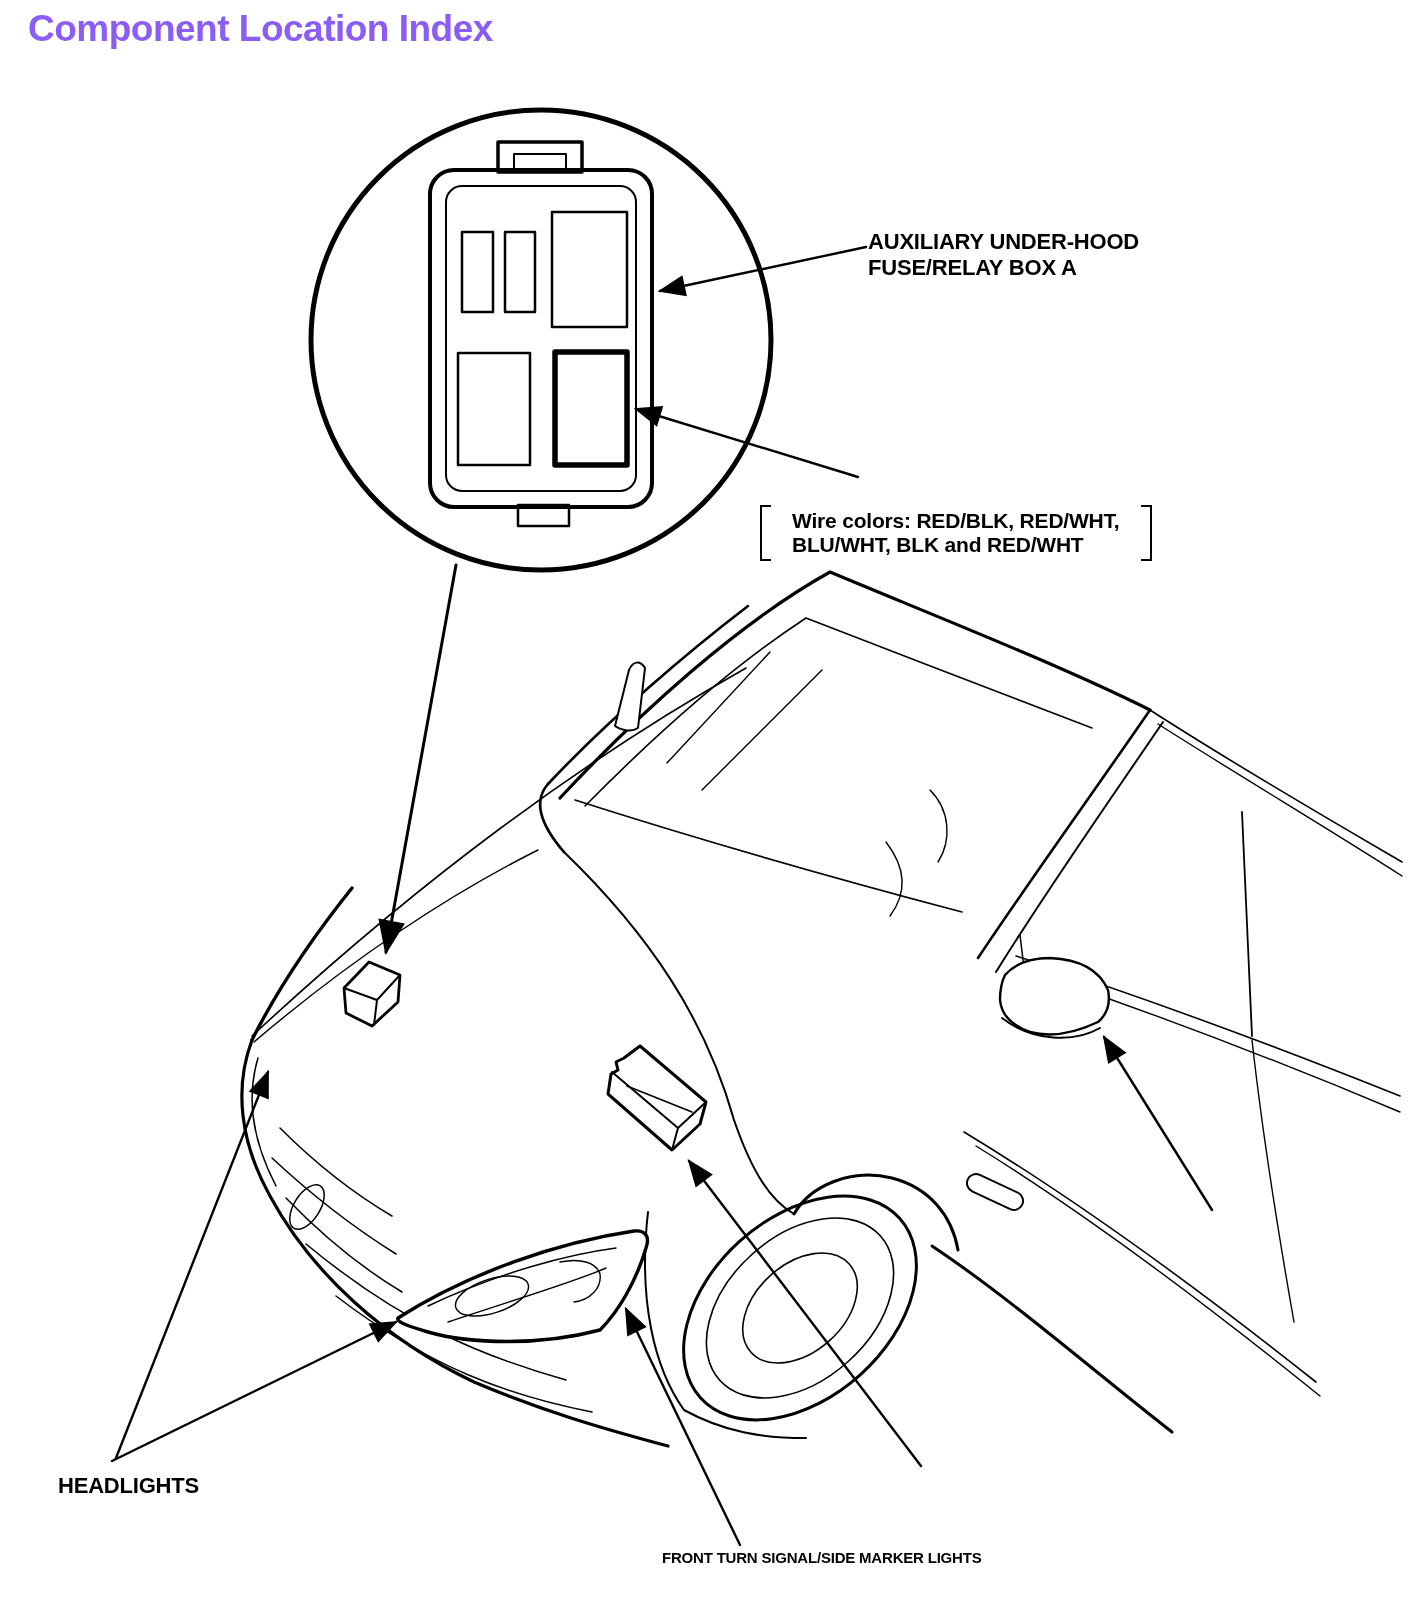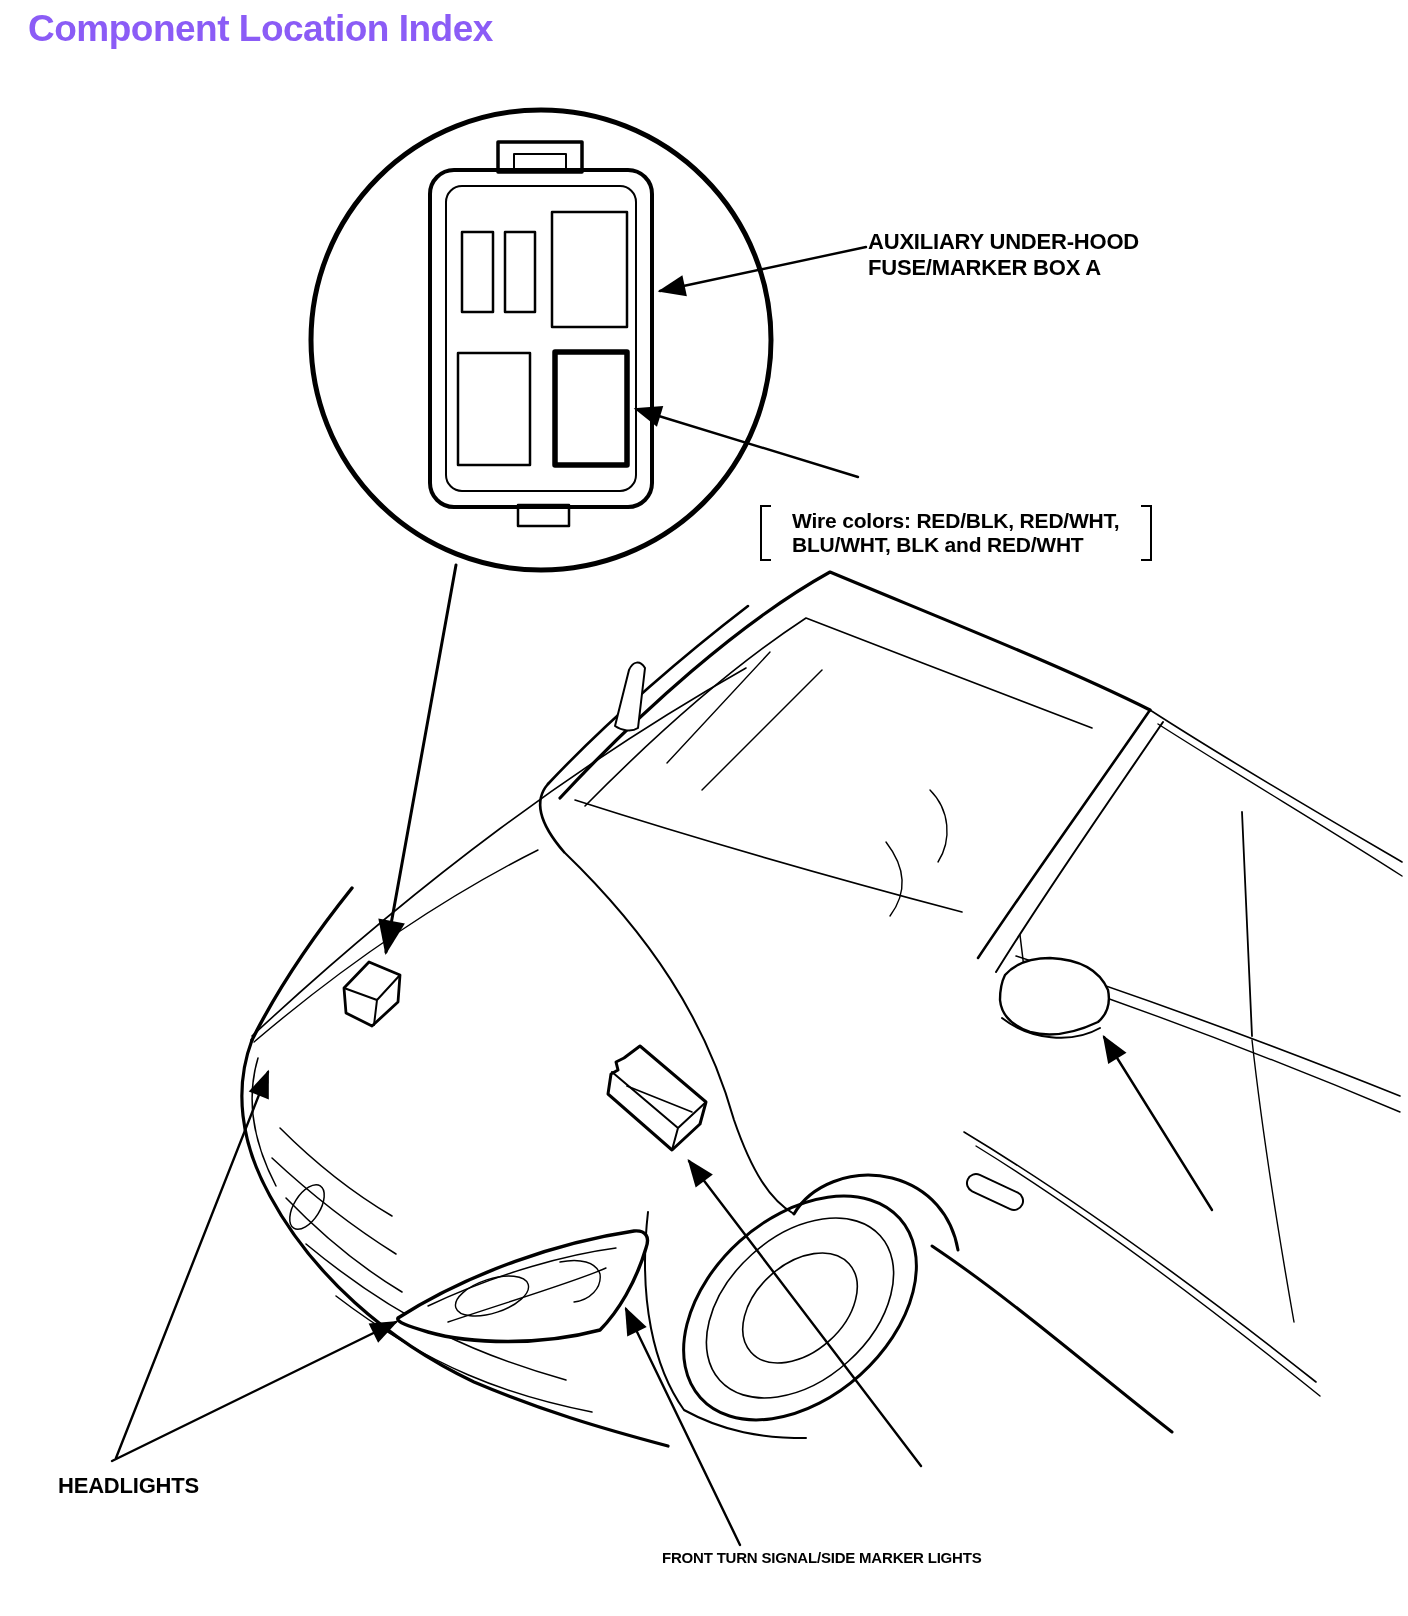--- a/index.html
+++ b/index.html
@@ -145,21 +145,21 @@
       <path d="M 116,1458 L 268,1072" marker-end="url(#ah)"></path>
       <path d="M 112,1461 L 396,1322" marker-end="url(#ah)"></path>
       <path d="M 740,1545 L 626,1309" marker-end="url(#ah)"></path>
       <path d="M 921,1466 L 689,1161" marker-end="url(#ah)"></path>
       <path d="M 1212,1210 L 1104,1037" marker-end="url(#ah)"></path>
     </g>
   </svg>
 
   <div class="label" style="left:868px;top:229px">
     <div>AUXILIARY UNDER-HOOD</div>
-    <div>FUSE/MARKER BOX A</div>
+    <div>FUSE/RELAY BOX A</div>
   </div>
 
   <div class="bracket-note" style="left:760px;top:505px">
     <div>Wire colors: RED/BLK, RED/WHT,</div>
     <div>BLU/WHT, BLK and RED/WHT</div>
   </div>
 
 
   <div class="label" style="left:58px;top:1473px">
     <div>HEADLIGHTS</div>

